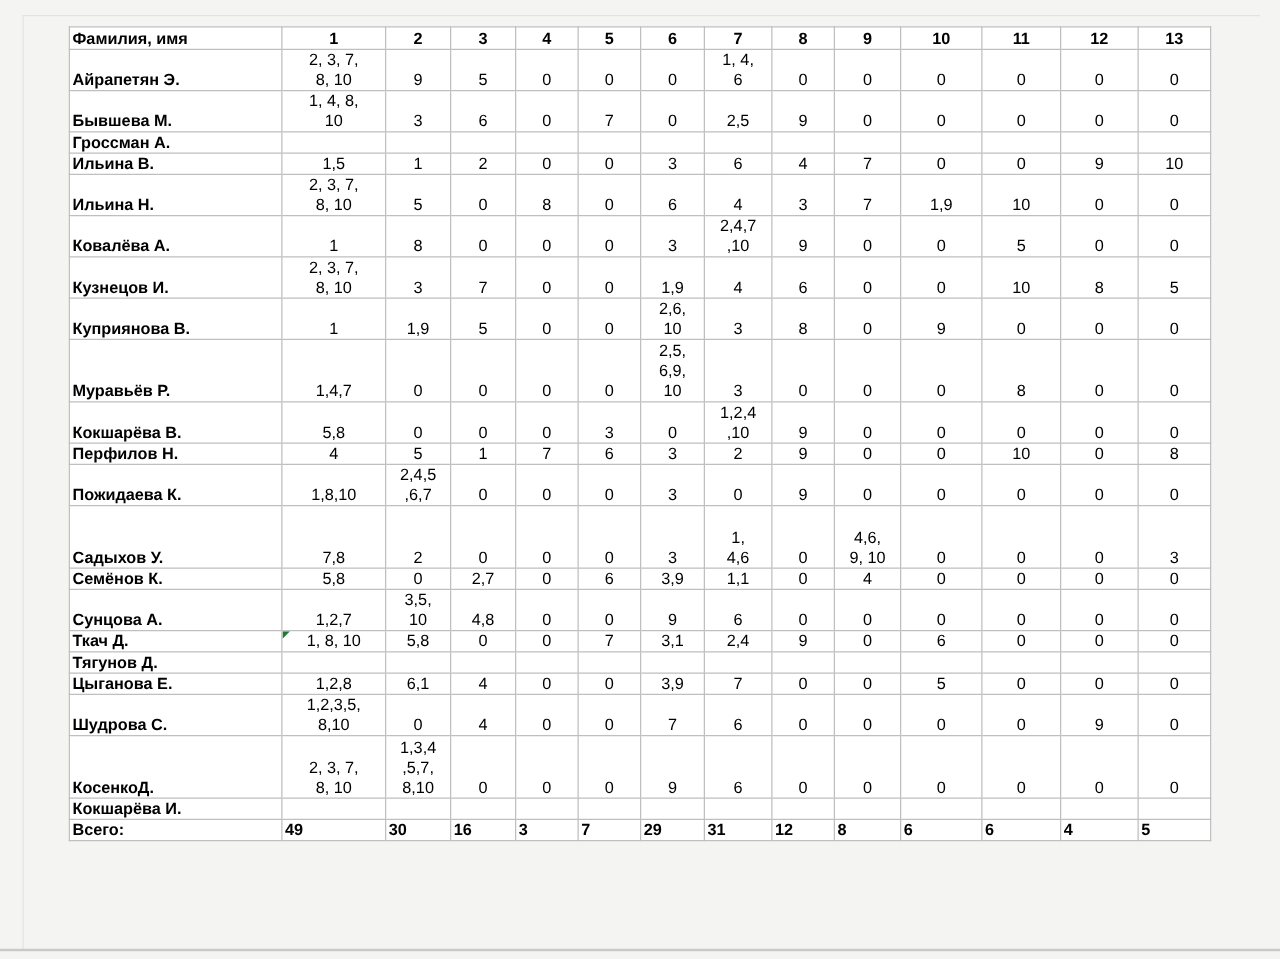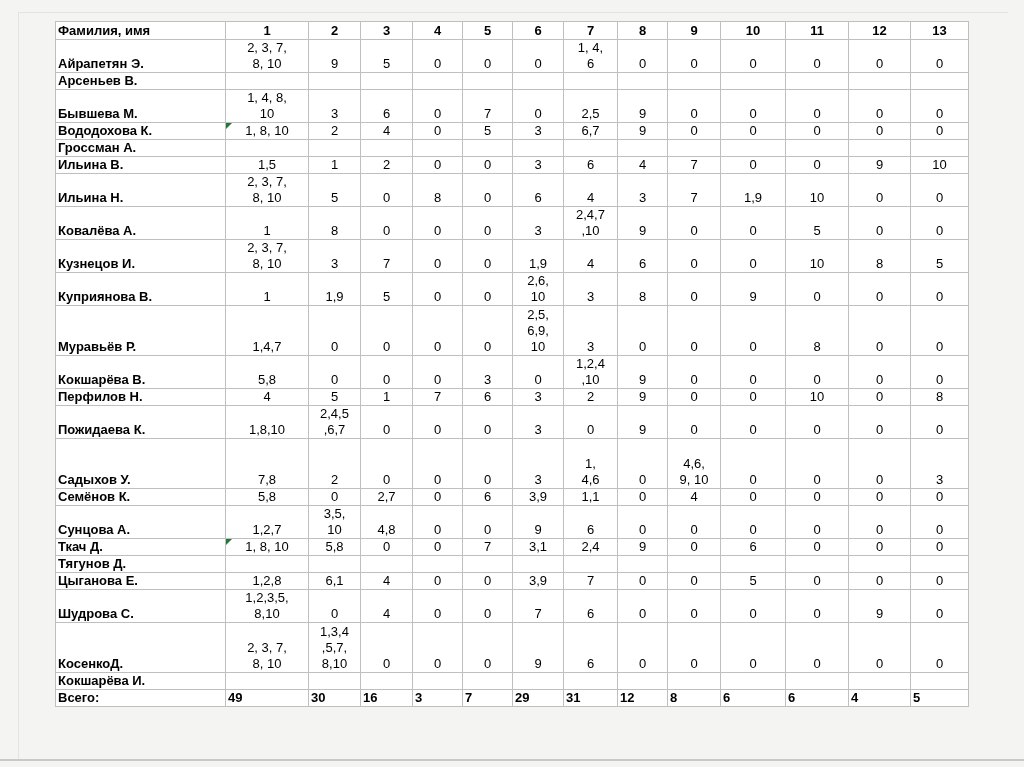--- a/index.html
+++ b/index.html
@@ -84,62 +84,30 @@
           <td class="val">0</td>
           <td class="val">1,  4,
 6</td>
           <td class="val">0</td>
           <td class="val">0</td>
           <td class="val">0</td>
           <td class="val">0</td>
           <td class="val">0</td>
           <td class="val">0</td>
         </tr>
-        <tr class="r1">
-          <td class="name">Арсеньев В.</td>
-          <td class="val"></td>
-          <td class="val"></td>
-          <td class="val"></td>
-          <td class="val"></td>
-          <td class="val"></td>
-          <td class="val"></td>
-          <td class="val"></td>
-          <td class="val"></td>
-          <td class="val"></td>
-          <td class="val"></td>
-          <td class="val"></td>
-          <td class="val"></td>
-          <td class="val"></td>
-        </tr>
         <tr class="r2">
           <td class="name">Бывшева М.</td>
           <td class="val">1, 4, 8,
 10</td>
           <td class="val">3</td>
           <td class="val">6</td>
           <td class="val">0</td>
           <td class="val">7</td>
           <td class="val">0</td>
           <td class="val">2,5</td>
-          <td class="val">9</td>
-          <td class="val">0</td>
-          <td class="val">0</td>
-          <td class="val">0</td>
-          <td class="val">0</td>
-          <td class="val">0</td>
-        </tr>
-        <tr class="r1">
-          <td class="name">Вододохова К.</td>
-          <td class="val marker">1, 8, 10<span></span></td>
-          <td class="val">2</td>
-          <td class="val">4</td>
-          <td class="val">0</td>
-          <td class="val">5</td>
-          <td class="val">3</td>
-          <td class="val">6,7</td>
           <td class="val">9</td>
           <td class="val">0</td>
           <td class="val">0</td>
           <td class="val">0</td>
           <td class="val">0</td>
           <td class="val">0</td>
         </tr>
         <tr class="r1">
           <td class="name">Гроссман А.</td>
           <td class="val"></td>

